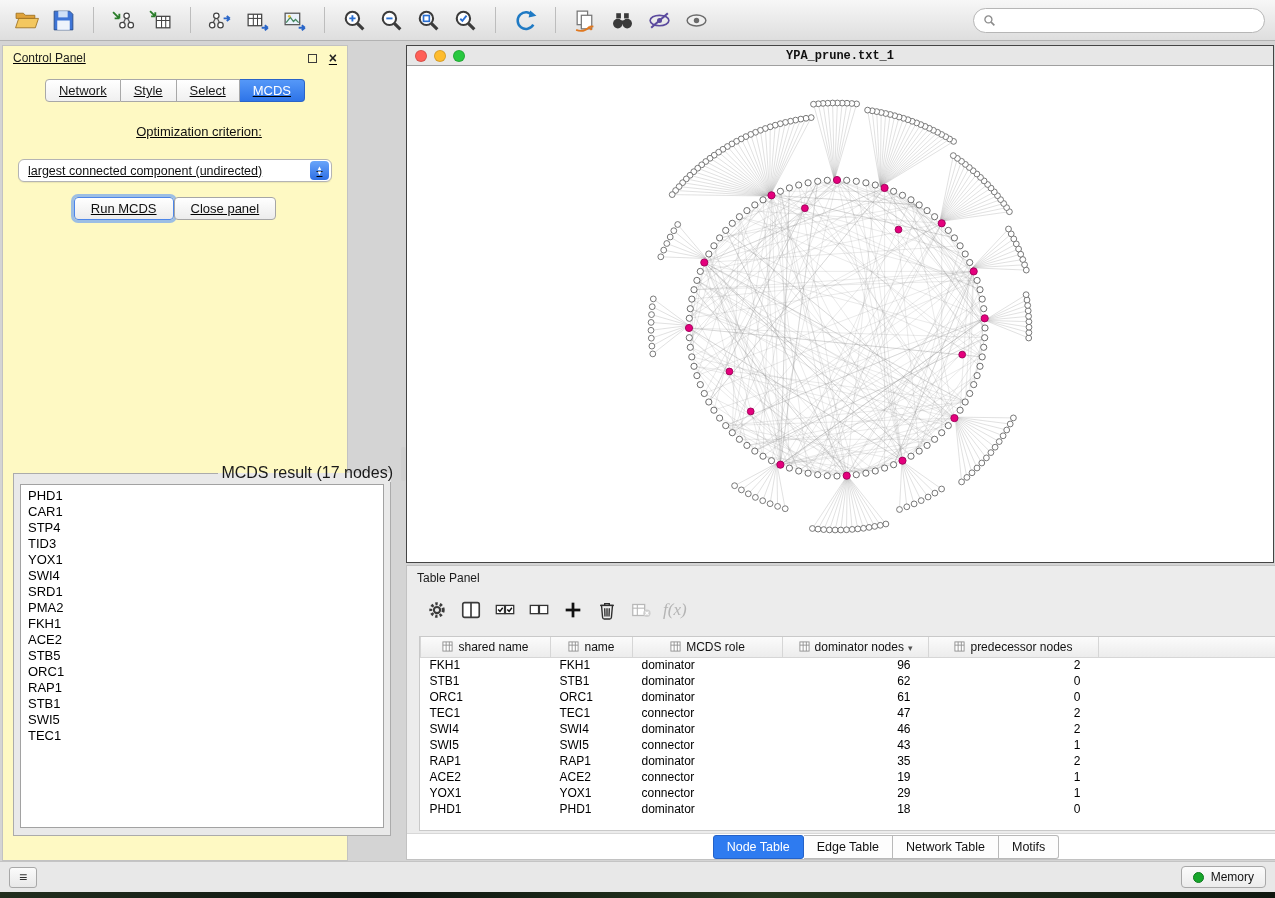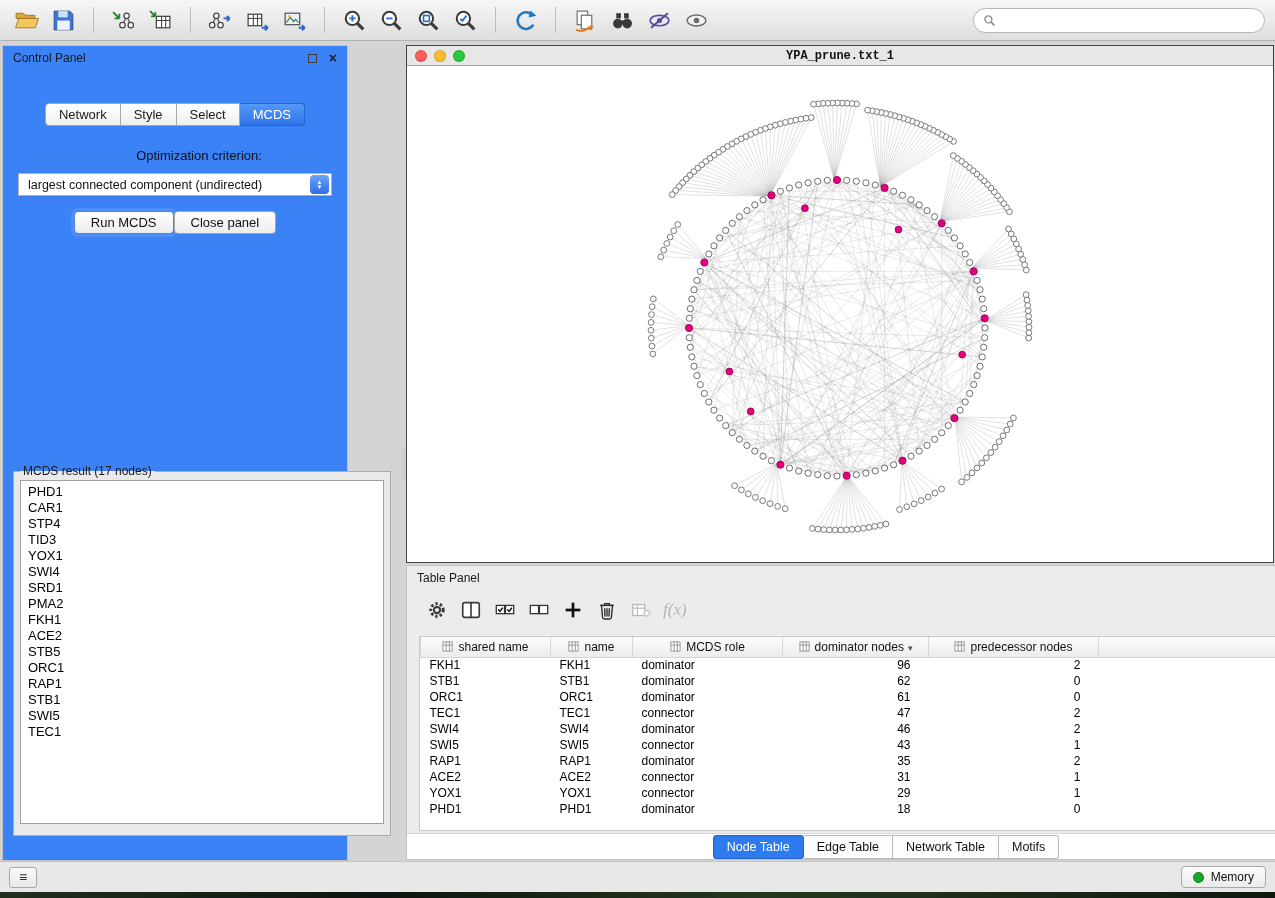--- a/index.html
+++ b/index.html
@@ -13,46 +13,46 @@
   .tbtn { width:33px; height:33px; display:flex; align-items:center; justify-content:center; border-radius:4px; cursor:default; }
   .tbtn svg { width:25px; height:25px; }
   .tsep { width:1px; height:26px; background:#bdbdbd; margin:0 9px; }
   .search-box { margin-left:auto; width:292px; height:25px; background:#fff; border:1px solid #b6b6b6;
     border-radius:13px; display:flex; align-items:center; padding:0 9px; gap:6px; }
   .search-box svg { width:13px; height:13px; flex:0 0 auto; }
   .search-box input { border:none; outline:none; flex:1; font-size:12px; background:transparent; font-family:"Liberation Sans",sans-serif; }
 
   
   #control-panel { position:absolute; left:2px; top:45px; width:346px; height:816px;
-    background:#3b82f6; border:1px solid #c2c2c2; }
+    background:#fef9c3; border:1px solid #c2c2c2;text-decoration:underline; }
   .panel-header { height:24px; display:flex; align-items:center; padding:0 10px; font-size:12px; color:#1a1a1a; }
   .win-controls { margin-left:auto; display:flex; align-items:center; gap:12px; }
   .float-box { width:9px; height:9px; border:1.5px solid #3c3c3c; display:inline-block; }
   .close-x { font-size:14px; font-weight:bold; color:#222; line-height:1; }
   .cp-tabbar { display:flex; justify-content:center; margin-top:9px; }
   .seg { font-size:13px; padding:3px 13px; background:linear-gradient(#ffffff,#f0f0f0);
-    border:1px solid #a8a8a8; border-left:none; color:#1a1a1a; white-space:nowrap;margin-top:24px; }
+    border:1px solid #a8a8a8; border-left:none; color:#1a1a1a; white-space:nowrap; }
   .seg:first-child { border-left:1px solid #a8a8a8; border-radius:4px 0 0 4px; }
   .seg:last-child { border-radius:0 4px 4px 0; }
   .seg.active { background:linear-gradient(#5598f8,#2e74e8); border-color:#2a64c8; color:#fff; }
   .opt-label { text-align:center; font-size:13px; margin-top:22px; color:#111;padding-left:48px; }
-  .dropdown { width:314px; height:23px; margin:10px auto 0; background:#fff; border:1px solid #b4b4b4;
-    border-radius:0; display:flex; align-items:center; box-shadow:0 1px 1px rgba(0,0,0,.08); }
+  .dropdown { width:314px; height:23px; margin:20px auto 0; background:#fff; border:1px solid #b4b4b4;
+    border-radius:6px; display:flex; align-items:center; box-shadow:0 1px 1px rgba(0,0,0,.08); }
   .dd-value { flex:1; font-size:12.5px; padding-left:9px; color:#111; white-space:nowrap; overflow:hidden; }
   .dd-stepper { width:19px; height:19px; margin-right:2px; border-radius:4px;
     background:linear-gradient(#6aa5fa,#2e6fe4); color:#fff; display:flex; flex-direction:column;
     align-items:center; justify-content:center; }
   .dd-stepper span { font-size:6px; line-height:5px; }
   .btn-row { display:flex; justify-content:center; gap:0; margin-top:15px;border-radius:11px; }
   .btn { font-size:13px; padding:3px 16px; background:linear-gradient(#ffffff,#ececec);
     border:1px solid #a6a6a6; border-radius:4px; color:#111; font-family:"Liberation Sans",sans-serif; }
   .btn.focus-ring { box-shadow:0 0 0 3px rgba(90,150,250,.6); border-color:#4d86e8; }
   .result-fieldset { position:absolute; left:10px; top:418px; width:378px; height:372px;
     border:1px solid #ababab; background:#e9e9e9; }
-  .result-fieldset legend { font-size:12px; color:#1a1a1a; margin-left:6px; padding:0 3px; }
+  .result-fieldset legend { font-size:16px; color:#1a1a1a; margin-left:6px; padding:0 3px;text-align:right; }
   .result-list { margin:2px 6px 6px; height:344px; background:#fff; border:1px solid #a2a2a2;
     font-size:13px; line-height:16px; padding:3px 7px; overflow:hidden; color:#000; }
 
   
   .v-splitter { position:absolute; left:401px; top:45px; width:5px; height:816px; }
   .v-grip { position:absolute; top:402px; left:0; width:5px; height:34px; background:#cfcfcf; border-radius:2px; }
 
   
   #network-window { position:absolute; left:406px; top:45px; width:868px; height:518px;
     background:#ffffff; border:1px solid #444;font-family:Liberation Mono, monospace; }
@@ -1121,21 +1121,21 @@
               <td>RAP1</td>
               <td>dominator</td>
               <td class="num">35</td>
               <td class="num">2</td>
               <td></td>
             </tr>
             <tr>
               <td>ACE2</td>
               <td>ACE2</td>
               <td>connector</td>
-              <td class="num">31</td>
+              <td class="num">19</td>
               <td class="num">1</td>
               <td></td>
             </tr>
             <tr>
               <td>YOX1</td>
               <td>YOX1</td>
               <td>connector</td>
               <td class="num">29</td>
               <td class="num">1</td>
               <td></td>

